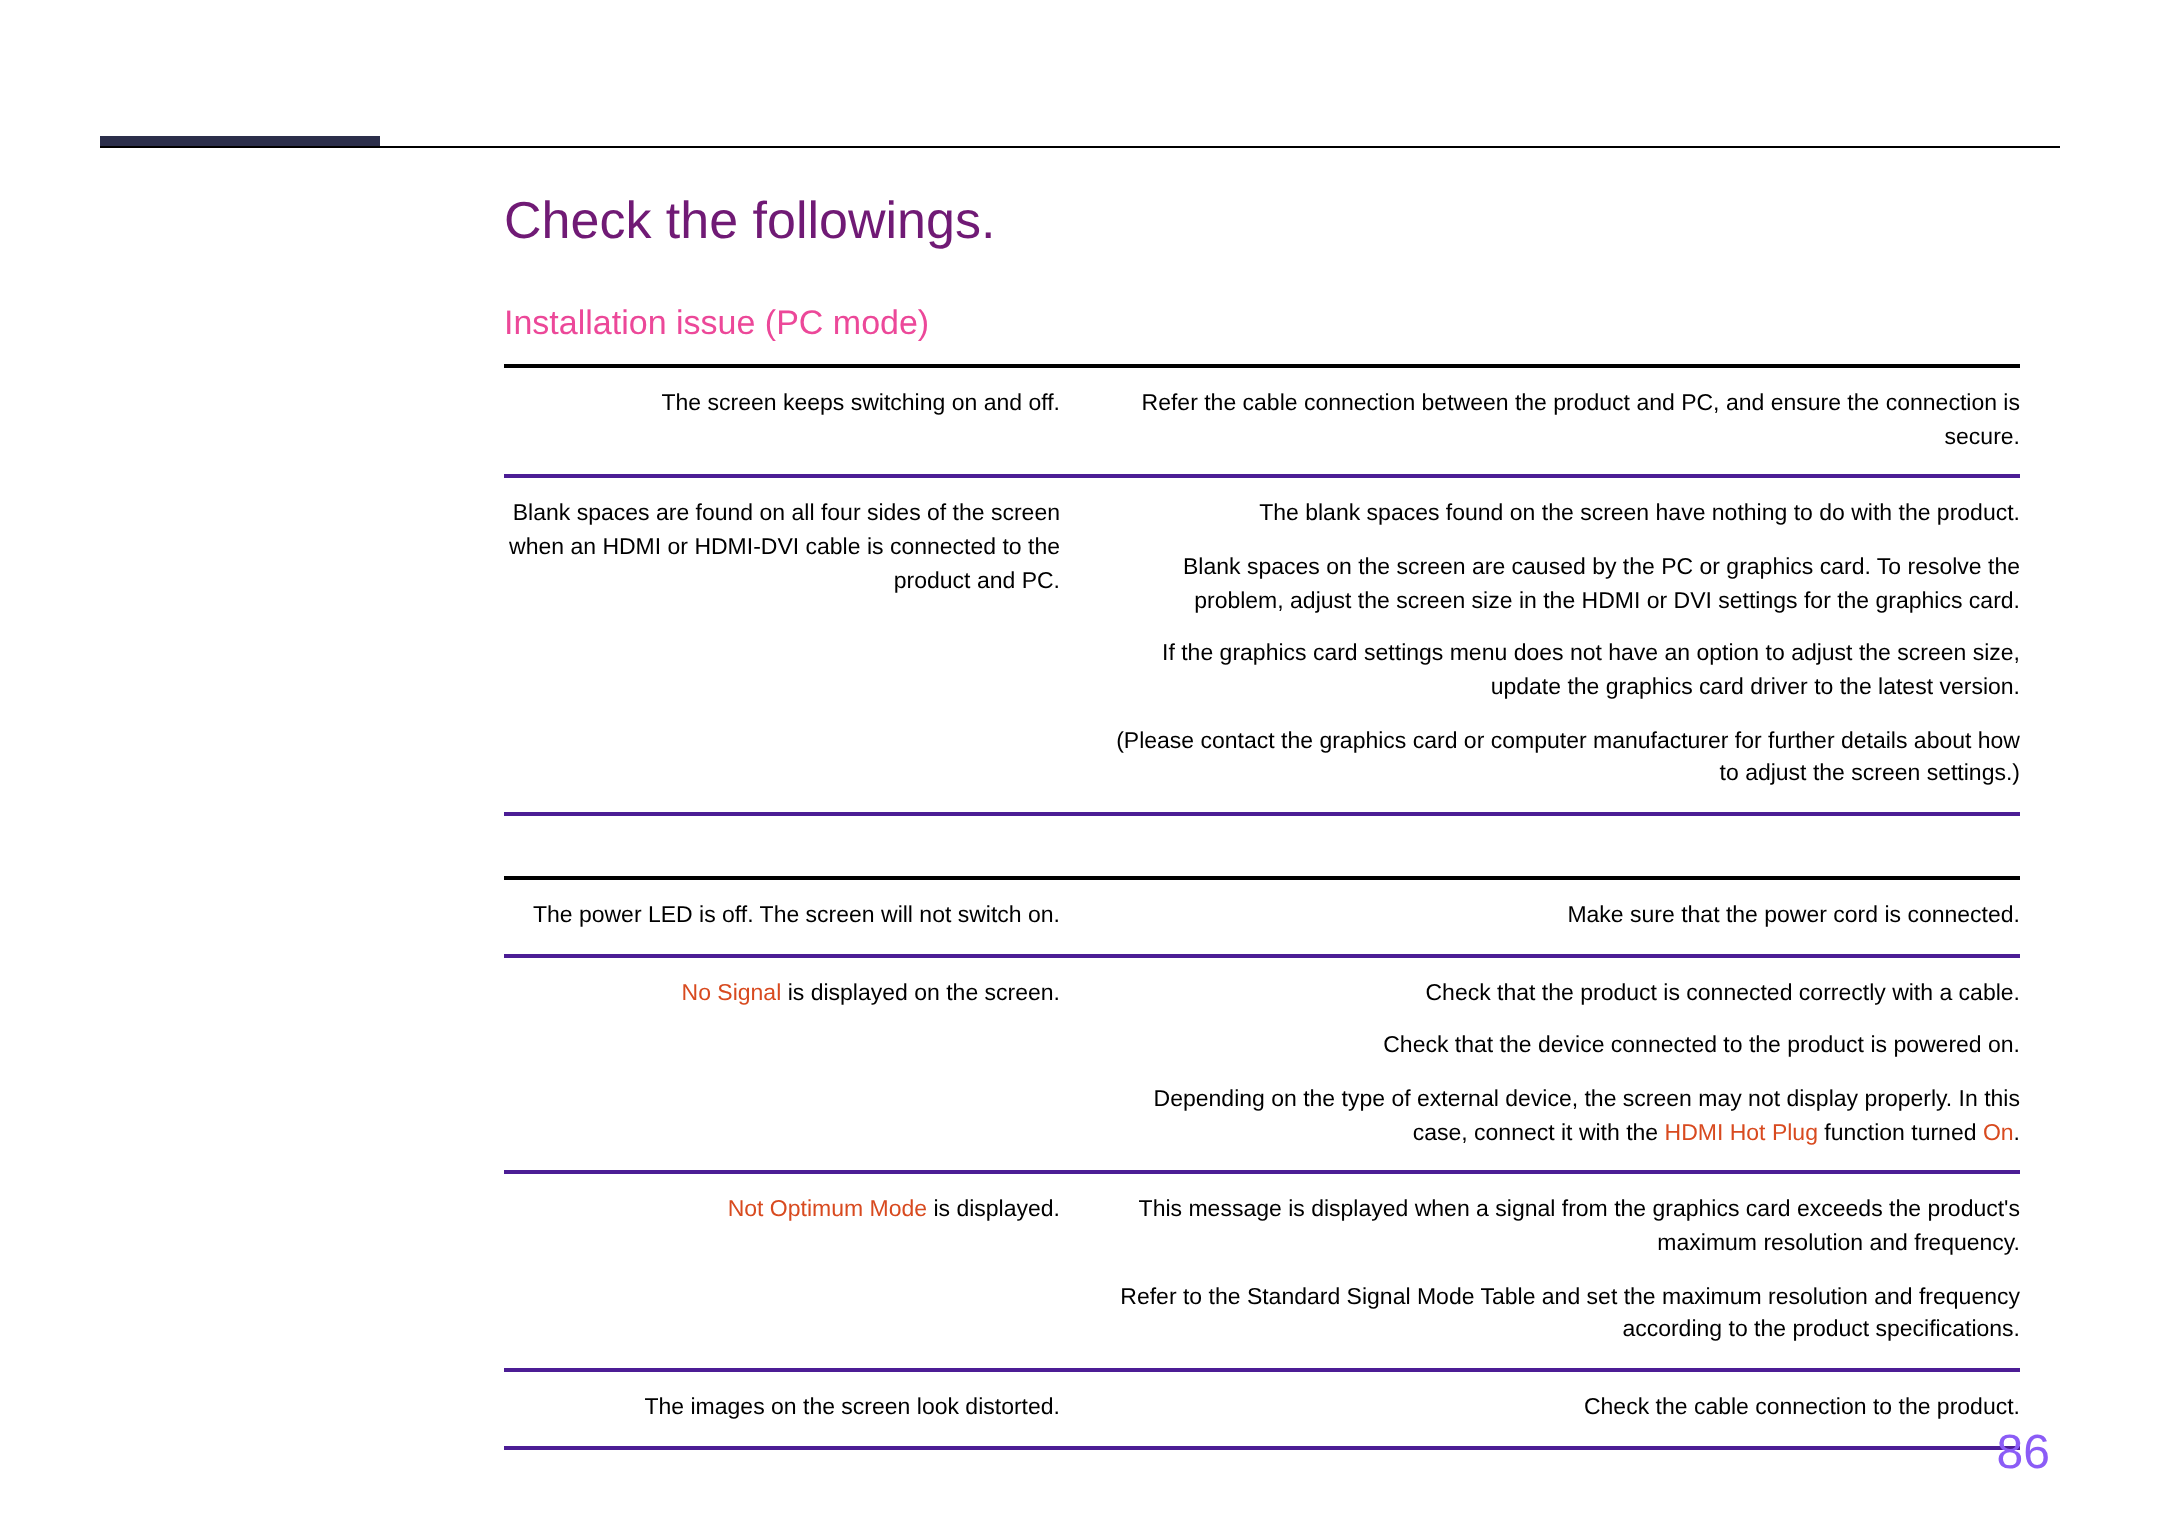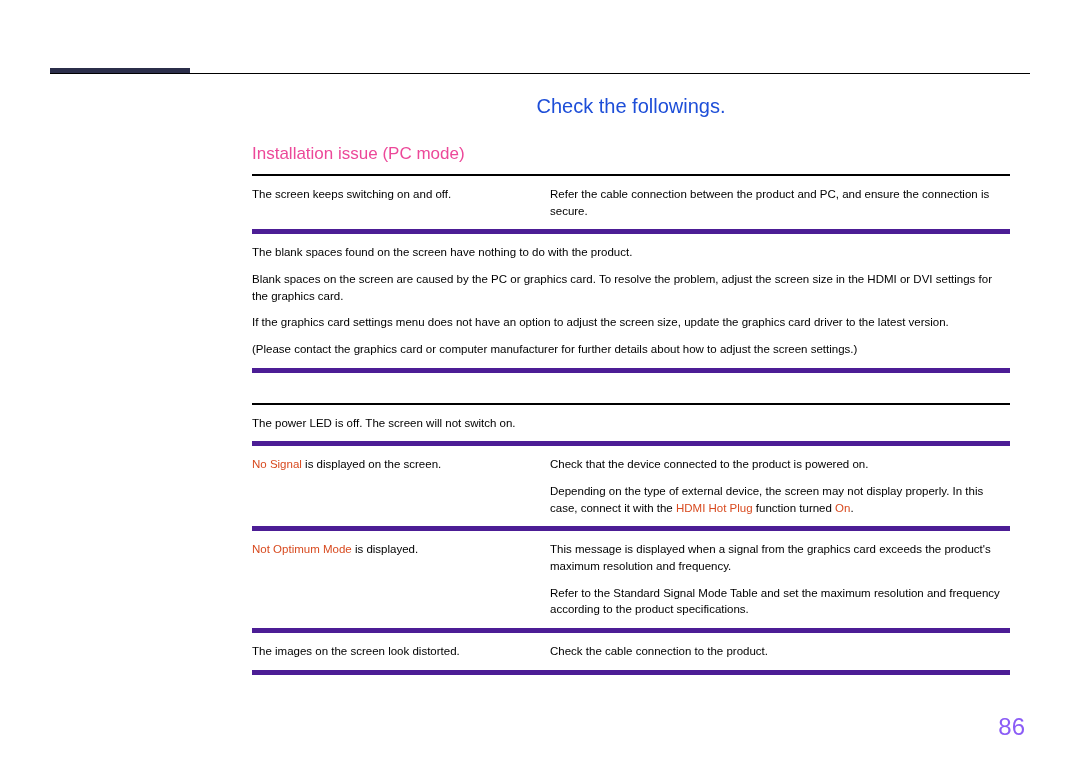--- a/index.html
+++ b/index.html
@@ -30,40 +30,40 @@
       right: 50px;
       border-top: 1px solid #000000;
     }
     .content {
       position: absolute;
       top: 95px;
       left: 252px;
       right: 70px;
     }
     .main-title {
-      font-size: 20px;
+      font-size: 26px;
       font-weight: 400;
-      color: #1d4ed8;
+      color: #701a75;
       margin-bottom: 26px;
-      text-align: center;
     }
     .section-title {
       font-size: 17px;
       font-weight: 400;
       color: #ec4899;
       margin-bottom: 10px;
     }
     .section-rule {
       border-top: 2px solid #000000;
       margin-bottom: 0;
     }
     .row {
       display: flex;
-      border-bottom: 5px solid #4c1d95;
+      border-bottom: 2px solid #4c1d95;
       padding: 10px 0 10px 0;
+      text-align: right;
     }
     .left-col {
       width: 298px;
       padding-right: 20px;
       font-size: 11.5px;
       line-height: 1.45;
       color: #000000;
     }
     .right-col {
       flex: 1;
@@ -106,39 +106,44 @@
   <div class="section-rule"></div>
 
   <div class="row">
     <div class="left-col">The screen keeps switching on and off.</div>
     <div class="right-col">
       <p>Refer the cable connection between the product and PC, and ensure the connection is secure.</p>
     </div>
   </div>
 
   <div class="row">
+    <div class="left-col">Blank spaces are found on all four sides of the screen when an HDMI or HDMI-DVI cable is connected to the product and PC.</div>
     <div class="right-col">
       <p>The blank spaces found on the screen have nothing to do with the product.</p>
       <p>Blank spaces on the screen are caused by the PC or graphics card. To resolve the problem, adjust the screen size in the HDMI or DVI settings for the graphics card.</p>
       <p>If the graphics card settings menu does not have an option to adjust the screen size, update the graphics card driver to the latest version.</p>
       <p>(Please contact the graphics card or computer manufacturer for further details about how to adjust the screen settings.)</p>
     </div>
   </div>
 
   <div class="section-gap"></div>
 
   <div class="section-rule"></div>
 
   <div class="row">
     <div class="left-col">The power LED is off. The screen will not switch on.</div>
+    <div class="right-col">
+      <p>Make sure that the power cord is connected.</p>
+    </div>
   </div>
 
   <div class="row">
     <div class="left-col"><span class="red">No Signal</span><span> is displayed on the screen.</span></div>
     <div class="right-col">
+      <p>Check that the product is connected correctly with a cable.</p>
       <p>Check that the device connected to the product is powered on.</p>
       <p><span>Depending on the type of external device, the screen may not display properly. In this case, connect it with the </span><span class="red">HDMI Hot Plug</span><span> function turned </span><span class="red">On</span><span>.</span></p>
     </div>
   </div>
 
   <div class="row">
     <div class="left-col"><span class="red">Not Optimum Mode</span><span> is displayed.</span></div>
     <div class="right-col">
       <p>This message is displayed when a signal from the graphics card exceeds the product's maximum resolution and frequency.</p>
       <p>Refer to the Standard Signal Mode Table and set the maximum resolution and frequency according to the product specifications.</p>

